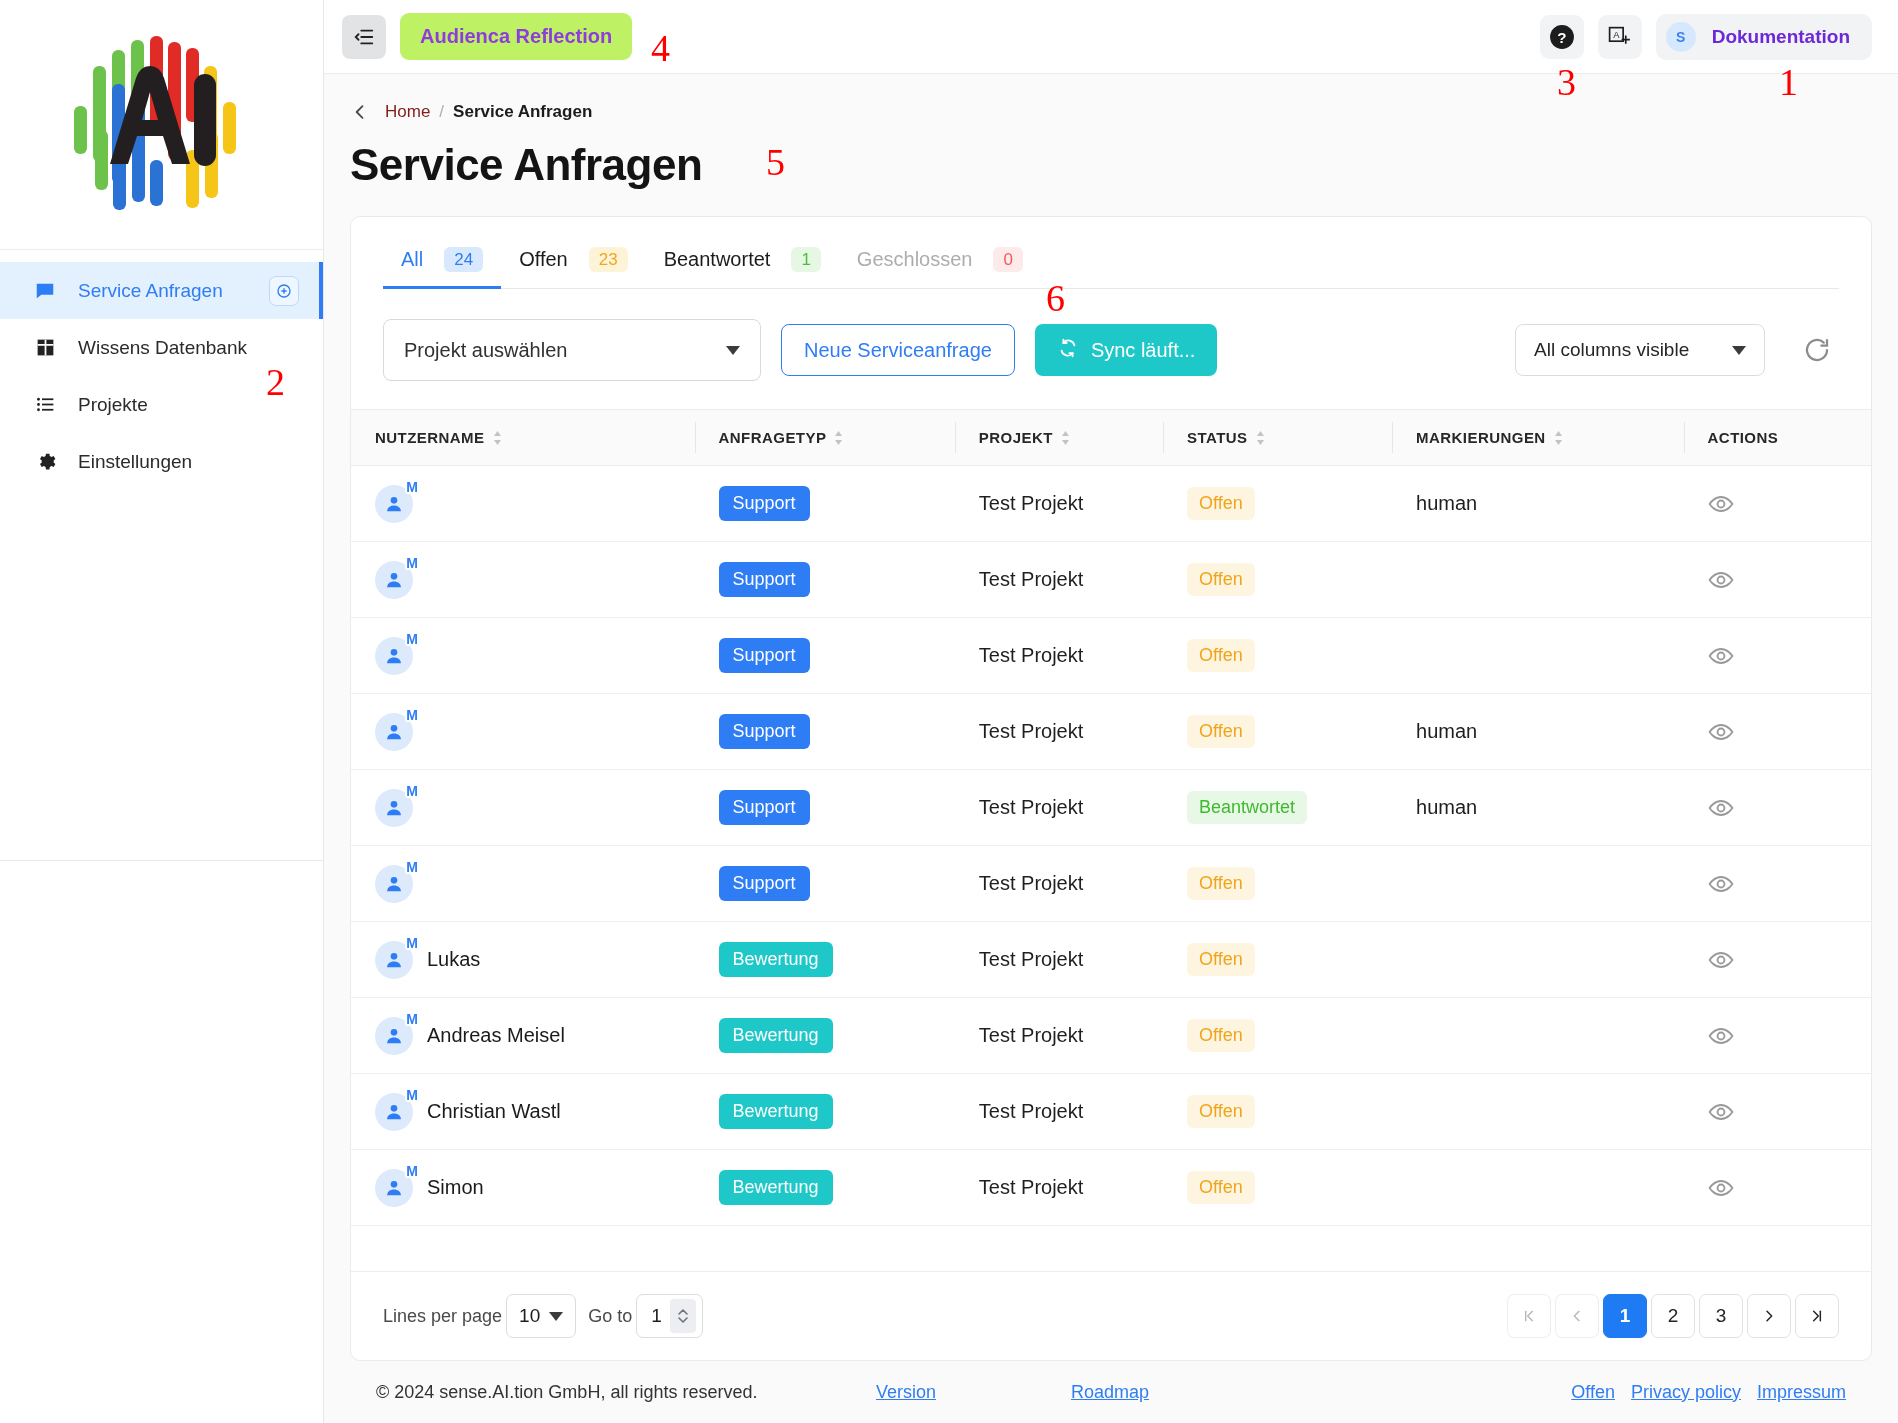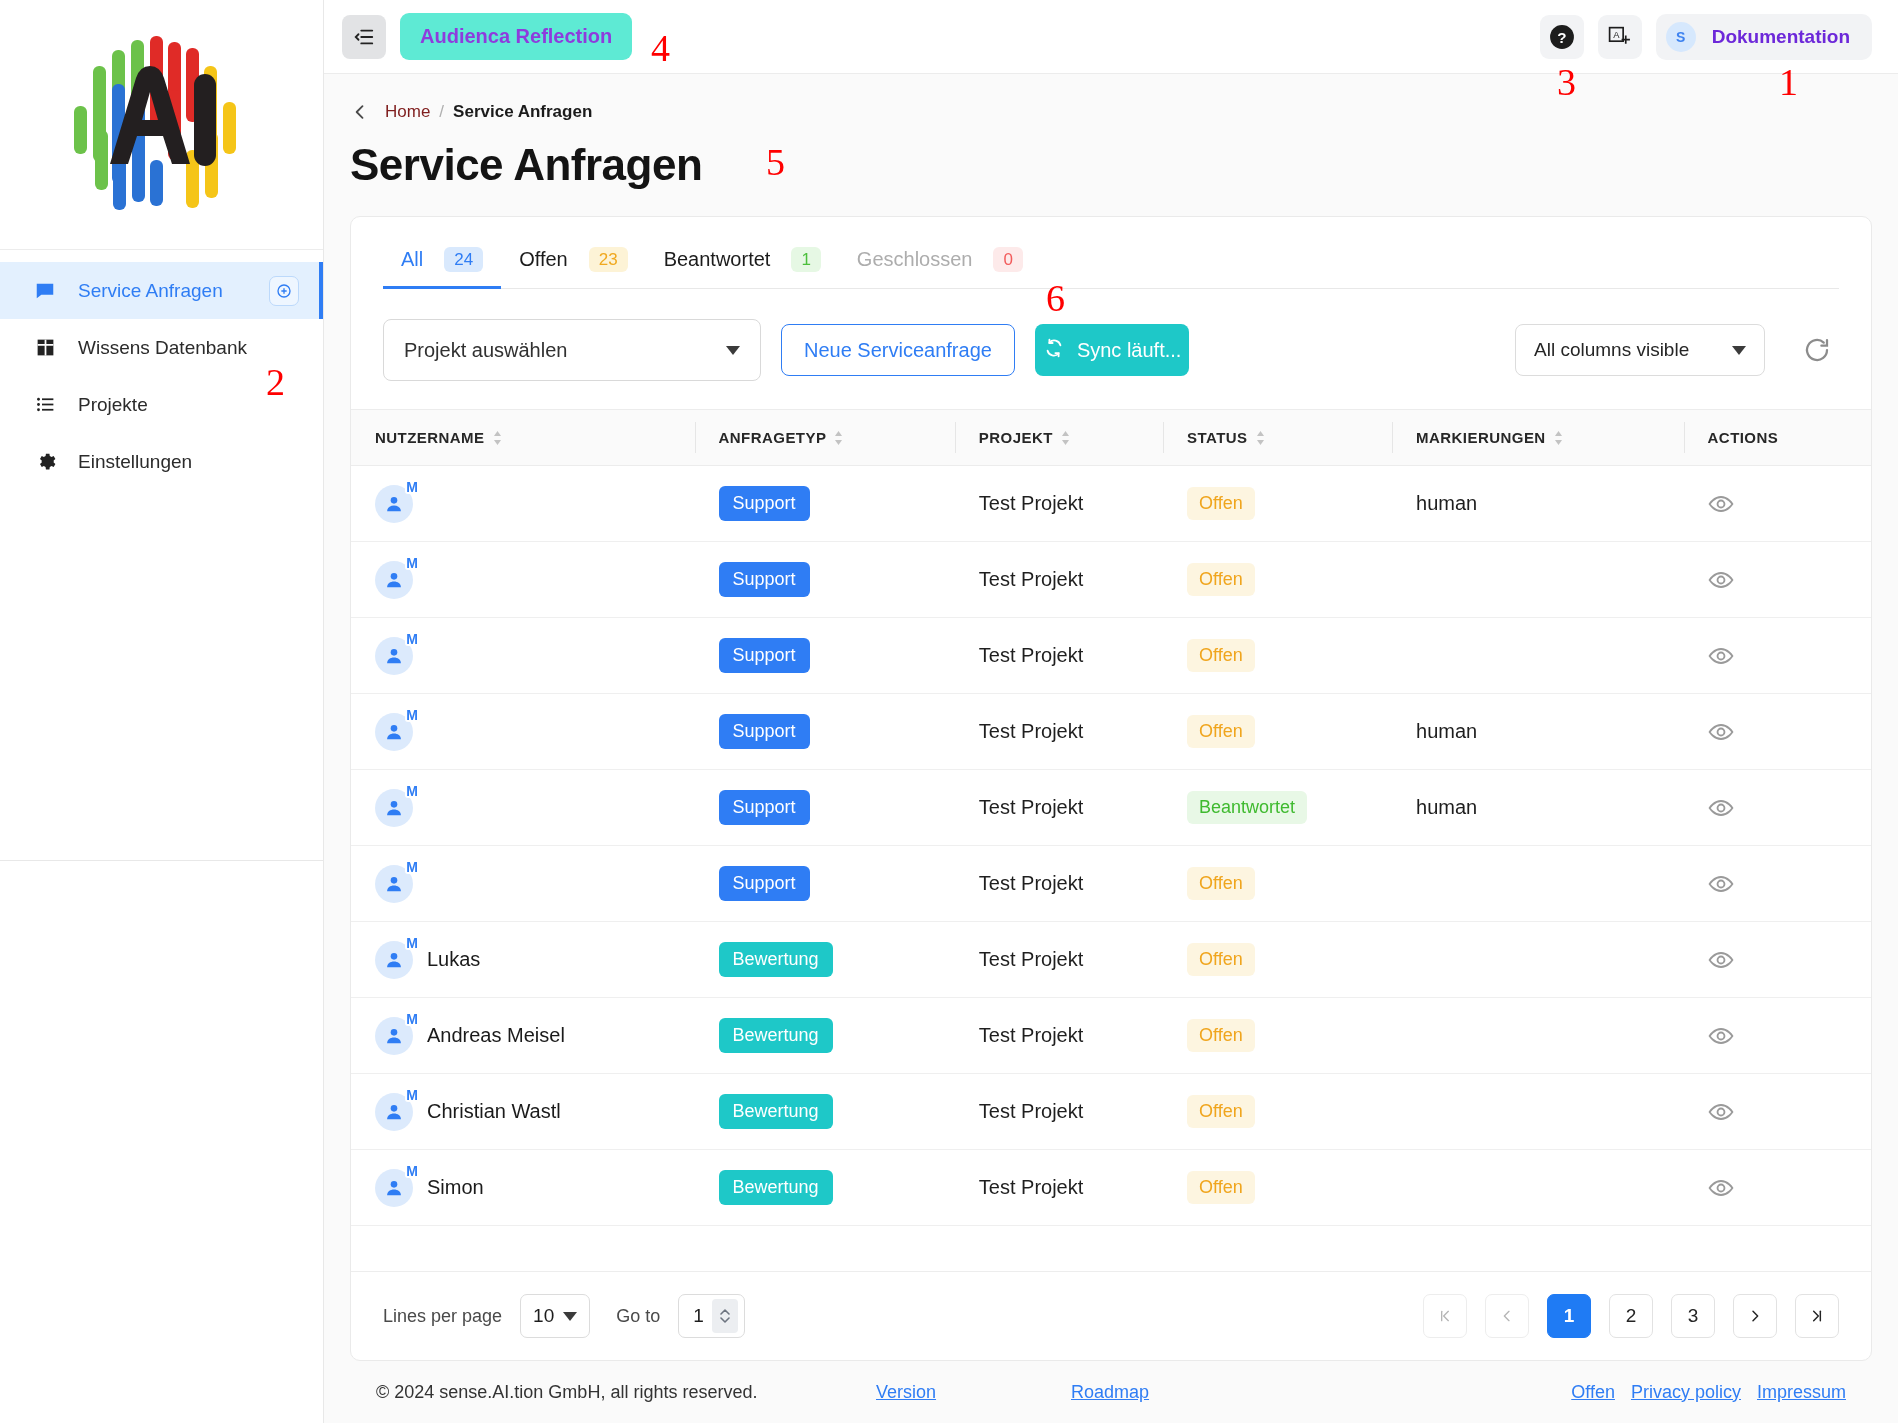--- a/index.html
+++ b/index.html
@@ -61,21 +61,21 @@
   .topbar {
     height: 74px; background: #fff; border-bottom: 1px solid #ececec;
     display: flex; align-items: center; padding: 0 26px 0 18px; gap: 14px;
     flex: 0 0 74px;
   }
   .collapse-btn {
     width: 44px; height: 44px; background: #e2e3e5; border-radius: 8px;
     display: flex; align-items: center; justify-content: center; color: #222;
   }
   .workspace-chip {
-    background: #5eead4; color: #8e3cdd; font-weight: bold; font-size: 20px;
+    background: #bef264; color: #8e3cdd; font-weight: bold; font-size: 20px;
     padding: 12px 20px; border-radius: 9px; white-space: nowrap;
   }
   .topbar-spacer { flex: 1; }
   .icon-btn {
     width: 44px; height: 44px; background: #f2f3f5; border-radius: 9px;
     display: flex; align-items: center; justify-content: center;
   }
   .user-chip {
     display: flex; align-items: center; gap: 16px;
     background: #f2f3f5; border-radius: 10px; height: 46px;
@@ -132,21 +132,21 @@
     font-size: 20px; color: #313131; justify-content: space-between;
   }
   .caret { width: 0; height: 0; border-left: 7px solid transparent; border-right: 7px solid transparent; border-top: 9px solid #3b3b3b; }
   .btn-outline {
     height: 52px; border: 1px solid #2f7df4; border-radius: 8px; color: #2f7df4;
     background: #fff; font-size: 20px; padding: 0 22px; display: flex; align-items: center;
     white-space: nowrap;
   }
   .btn-teal {
     height: 52px; background: #1ec8c8; border-radius: 8px; color: #fff; font-size: 20px;
-    padding: 0 8px; display: flex; align-items: center; gap: 12px; white-space: nowrap; border: none;
+    padding: 0 22px; display: flex; align-items: center; gap: 12px; white-space: nowrap; border: none;
   }
   .toolbar-spacer { flex: 1; }
   .cols-select {
     width: 250px; height: 52px; border: 1px solid #dcdcdc; border-radius: 8px;
     display: flex; align-items: center; padding: 0 18px; background: #fff;
     font-size: 19px; color: #262626; justify-content: space-between;
   }
   .refresh-btn { width: 44px; height: 44px; display: flex; align-items: center; justify-content: center; color: #8c8c8c; margin-left: 10px; }
 
   
@@ -184,21 +184,21 @@
 
   .status-pill { display: inline-flex; border-radius: 6px; font-size: 18px; padding: 6px 12px; }
   .status-offen { background: #fdf5e0; color: #f0a51d; }
   .status-beantwortet { background: #e8f8e6; color: #3fba2f; }
 
   .mark-cell { font-size: 20px; color: #1e1e1e; }
   .eye-btn { color: #9a9a9a; display: flex; align-items: center; }
 
   
   .pagination {
-    display: flex; align-items: center; padding: 22px 32px; gap: 18px;
+    display: flex; align-items: center; padding: 22px 32px; gap: 4px;
     border-top: 1px solid #ededed;
   }
   .lpp-label { font-size: 18px; color: #4a4a4a; }
   .lpp-box {
     height: 44px; min-width: 64px; border: 1px solid #dcdcdc; border-radius: 7px;
     display: flex; align-items: center; justify-content: center; gap: 9px;
     font-size: 19px; color: #1d1d1d; padding: 0 12px; background: #fff;
   }
   .goto-label { font-size: 18px; color: #4a4a4a; margin-left: 8px; }
   .goto-box {

